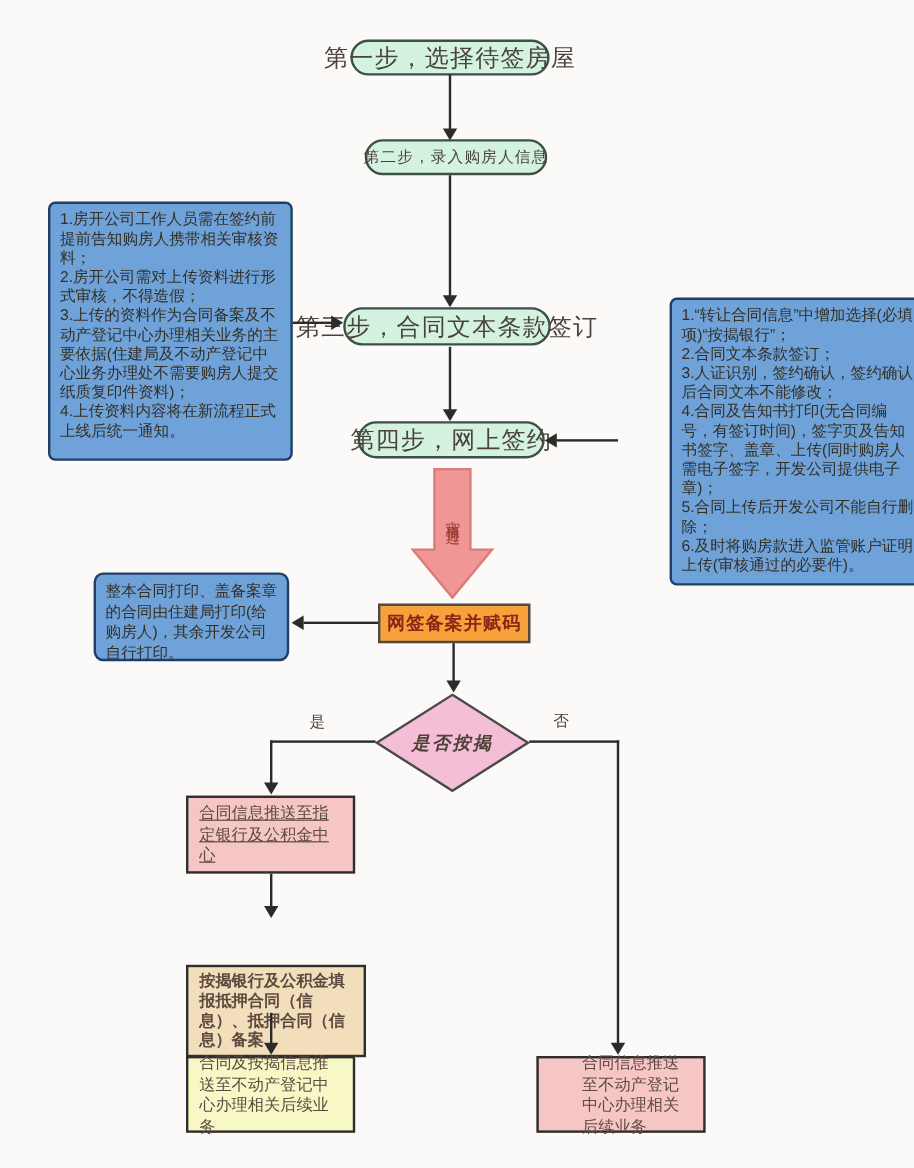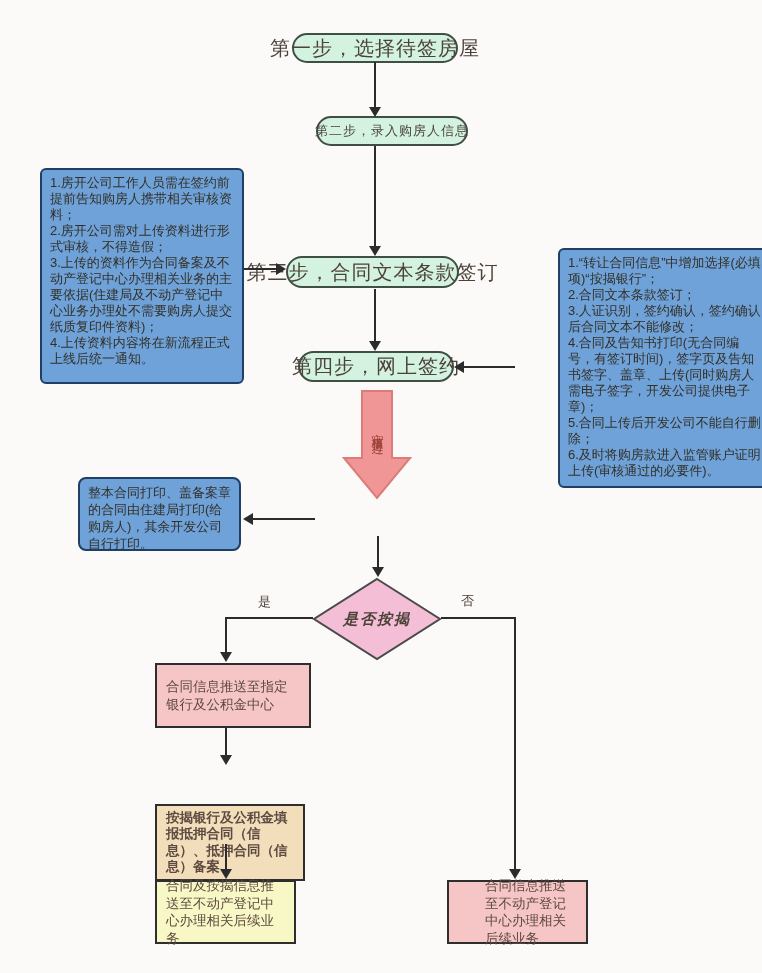--- a/index.html
+++ b/index.html
@@ -20,21 +20,21 @@
   }
   
   .step{
     background:var(--green-fill,#d3f3e0);
     border:2px solid var(--green-border,#3f4f46);
     border-radius:16px;
     font-size:20px;color:var(--text-main,#4c4239);
     letter-spacing:1px;white-space:nowrap;
   }
   .step1{left:292px;top:33px;width:166px;height:30px;}
-  .step2{left:304px;top:116px;width:152px;height:30px;font-size:13px;margin-left:12px;}
+  .step2{left:304px;top:116px;width:152px;height:30px;font-size:13px;}
   .step3{left:286px;top:256px;width:173px;height:32px;}
   .step4{left:298px;top:351px;width:156px;height:31px;}
   
   .bluenote{
     background:var(--blue-fill,#6ea2d8);
     border:2px solid var(--blue-border,#1f3f66);
     border-radius:6px;
     color:var(--text-note,#343028);
     font-size:13px;line-height:16px;
     padding:5px 8px;text-align:left;
@@ -72,21 +72,21 @@
   .yes-label{left:258px;top:593px;}
   .no-label{left:461px;top:592px;}
   
   .procbox{
     border:2px solid var(--box-border,#2e2e2e);
     font-size:13.5px;line-height:17.5px;
     color:var(--text-warm,#5d4a40);
     padding:5px 9px;text-align:left;
     justify-content:flex-start;
   }
-  .pushbank{left:155px;top:663px;width:156px;height:65px;background:var(--pink-fill,#f6c6c6);}
+  .pushbank{left:155px;top:663px;width:141px;height:65px;background:var(--pink-fill,#f6c6c6);text-decoration:underline;}
   .mortgagefiling{left:155px;top:804px;width:150px;height:77px;background:var(--tan-fill,#f3debb);line-height:16.5px;font-weight:bold;}
   .registryyes{left:155px;top:880px;width:141px;height:64px;background:var(--yellow-fill,#f8f8c6);}
   .registryno{left:447px;top:880px;width:141px;height:64px;background:var(--pink-fill,#f6c6c6);padding-left:36px;}
   
   .line{position:absolute;background:var(--line,#2b2b2b);}
   .ah{position:absolute;width:0;height:0;}
   .ah-down{border-left:6px solid transparent;border-right:6px solid transparent;border-top:10px solid var(--line,#2b2b2b);}
   .ah-left{border-top:6px solid transparent;border-bottom:6px solid transparent;border-right:10px solid var(--line,#2b2b2b);}
   .ah-right{border-top:6px solid transparent;border-bottom:6px solid transparent;border-left:10px solid var(--line,#2b2b2b);}
   
@@ -143,20 +143,21 @@
   <div class="line" style="left:464px;top:366px;width:51px;height:2px;"></div>
   <div class="ah ah-left" style="left:454px;top:361px;"></div>
 
   <svg class="bigarrow" width="70" height="110" viewBox="0 0 70 110">
     <polygon points="20,1 50,1 50,68 68,68 35,108 2,68 20,68"></polygon>
   </svg>
   <div class="bigarrow-label">
     <span>审核通过</span>
   </div>
 
+  <div class="node record">网签备案并赋码</div>
 
   <div class="line" style="left:253px;top:518px;width:62px;height:2px;"></div>
   <div class="ah ah-left" style="left:243px;top:513px;"></div>
 
   <div class="line" style="left:377px;top:536px;width:2px;height:32px;"></div>
   <div class="ah ah-down" style="left:372px;top:567px;"></div>
 
   <div class="node diamond-wrap">
     <svg width="130" height="84" viewBox="0 0 130 84">
       <polygon points="65,2 128,42 65,82 2,42"></polygon>

